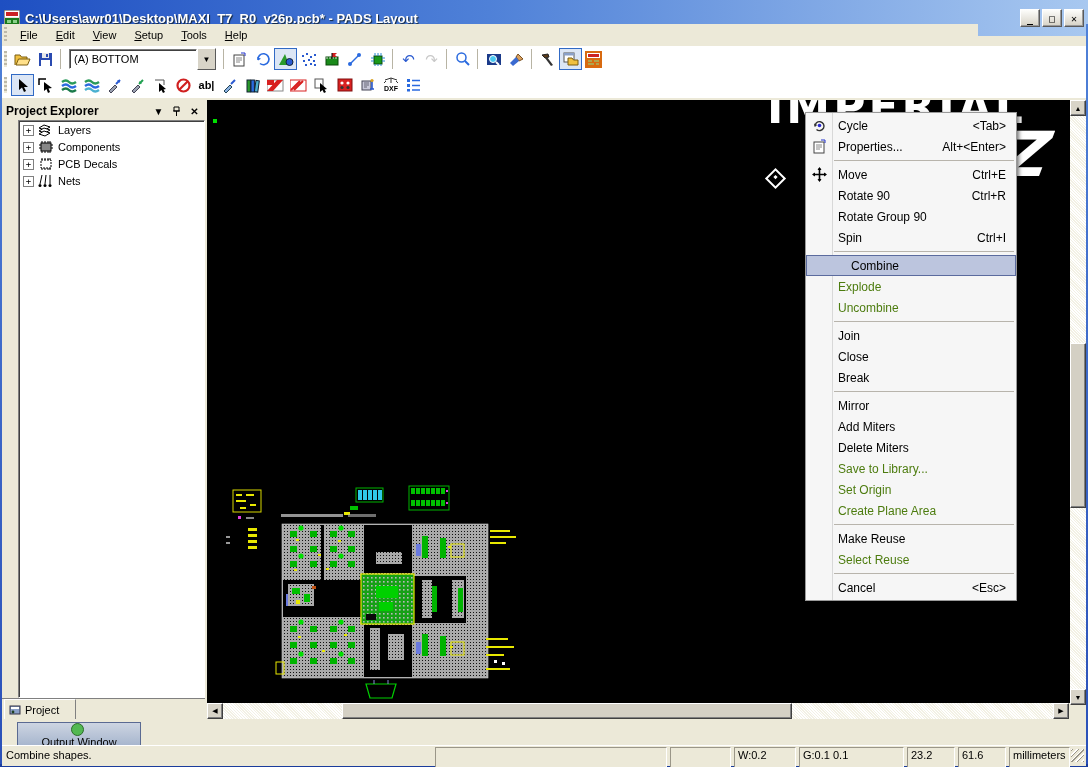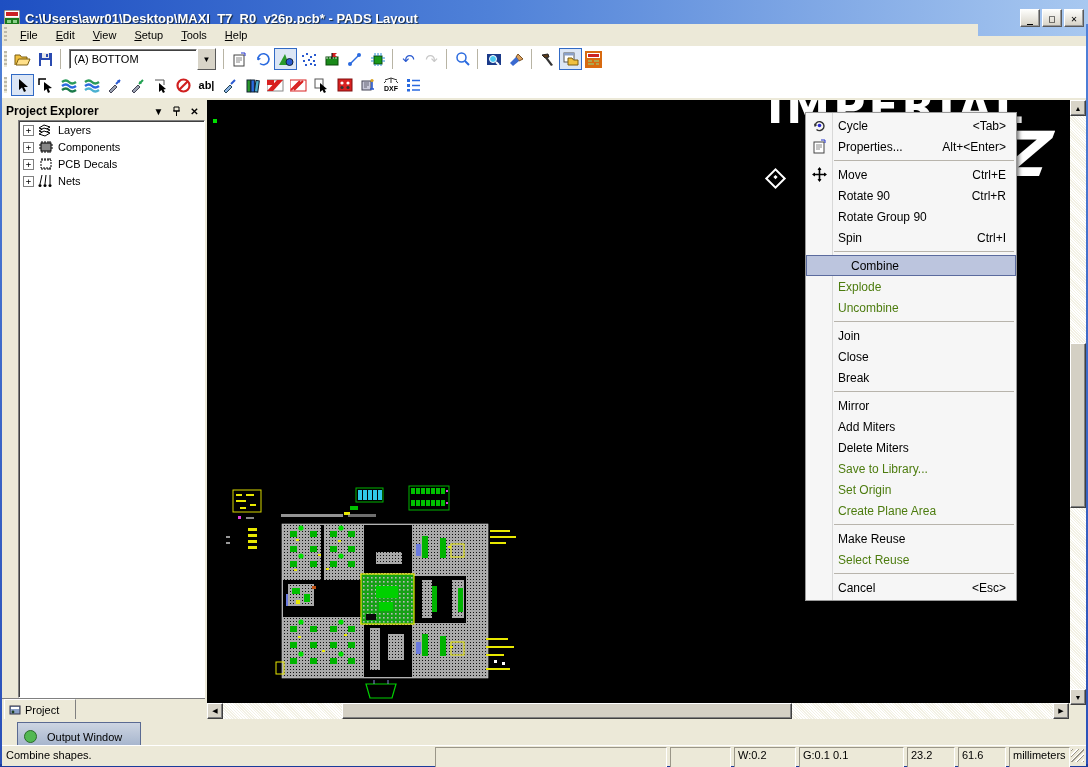--- a/index.html
+++ b/index.html
@@ -79,21 +79,21 @@
     box-shadow:inset -1px -1px 0 #808080;display:flex;align-items:center;justify-content:center;
     font-size:7px;color:#000;box-sizing:border-box;}
   .sb-thumb{background:#d4d0c4;border:1px solid #fff;border-right-color:#404040;border-bottom-color:#404040;
     box-shadow:inset -1px -1px 0 #808080;box-sizing:border-box;}
   #vscroll{left:1070px;top:100px;width:16px;height:605px;}
   #hscroll{left:207px;top:703px;width:862px;height:16px;}
   
   #bottom-strip{left:2px;top:719px;width:1084px;height:26px;background:#ece9d8;}
   #output-btn{position:absolute;left:15px;top:3px;width:124px;height:29px;
     background:linear-gradient(#cdd5e2,#9fafc9);border:1px solid #5a6a92;
-    display:flex;align-items:center;box-sizing:border-box;}
+    display:flex;align-items:center;box-sizing:border-box;flex-direction:column;}
   #output-circle{width:11px;height:11px;border-radius:50%;background:#52b852;border:1px solid #2a6a2a;margin:0 10px 0 6px;}
   #statusbar{left:2px;top:745px;width:1084px;height:20px;background:#ece9d8;border-top:1px solid #fff;}
   #status-msg{position:absolute;left:4px;top:3px;}
   .sfield{position:absolute;top:1px;height:28px;border:1px solid;border-color:#9a9688 #fff #fff #9a9688;
     background:#ece9d8;padding:1px 0 0 3px;box-sizing:border-box;overflow:hidden;}
   #grip{position:absolute;right:2px;top:3px;width:13px;height:13px;
     background:repeating-linear-gradient(135deg,#fff 0 1px,#9a9688 1px 2px,#ece9d8 2px 4px);}
   svg{display:block;}
 </style>
 </head>

